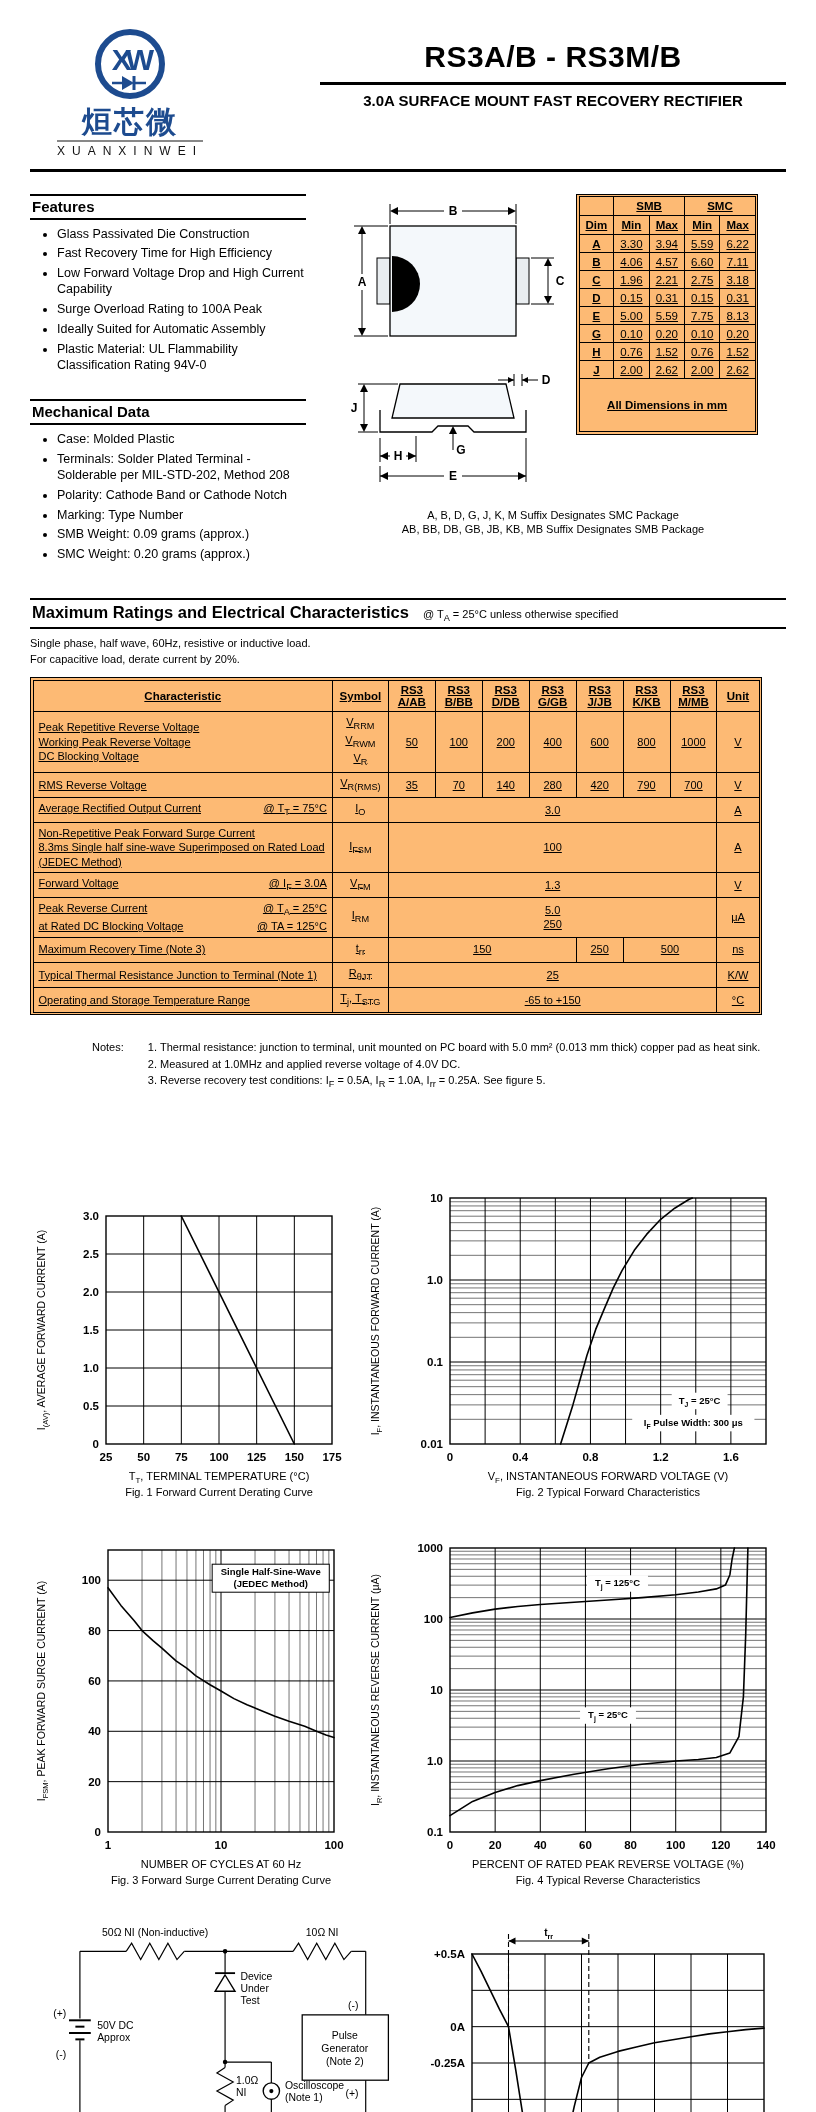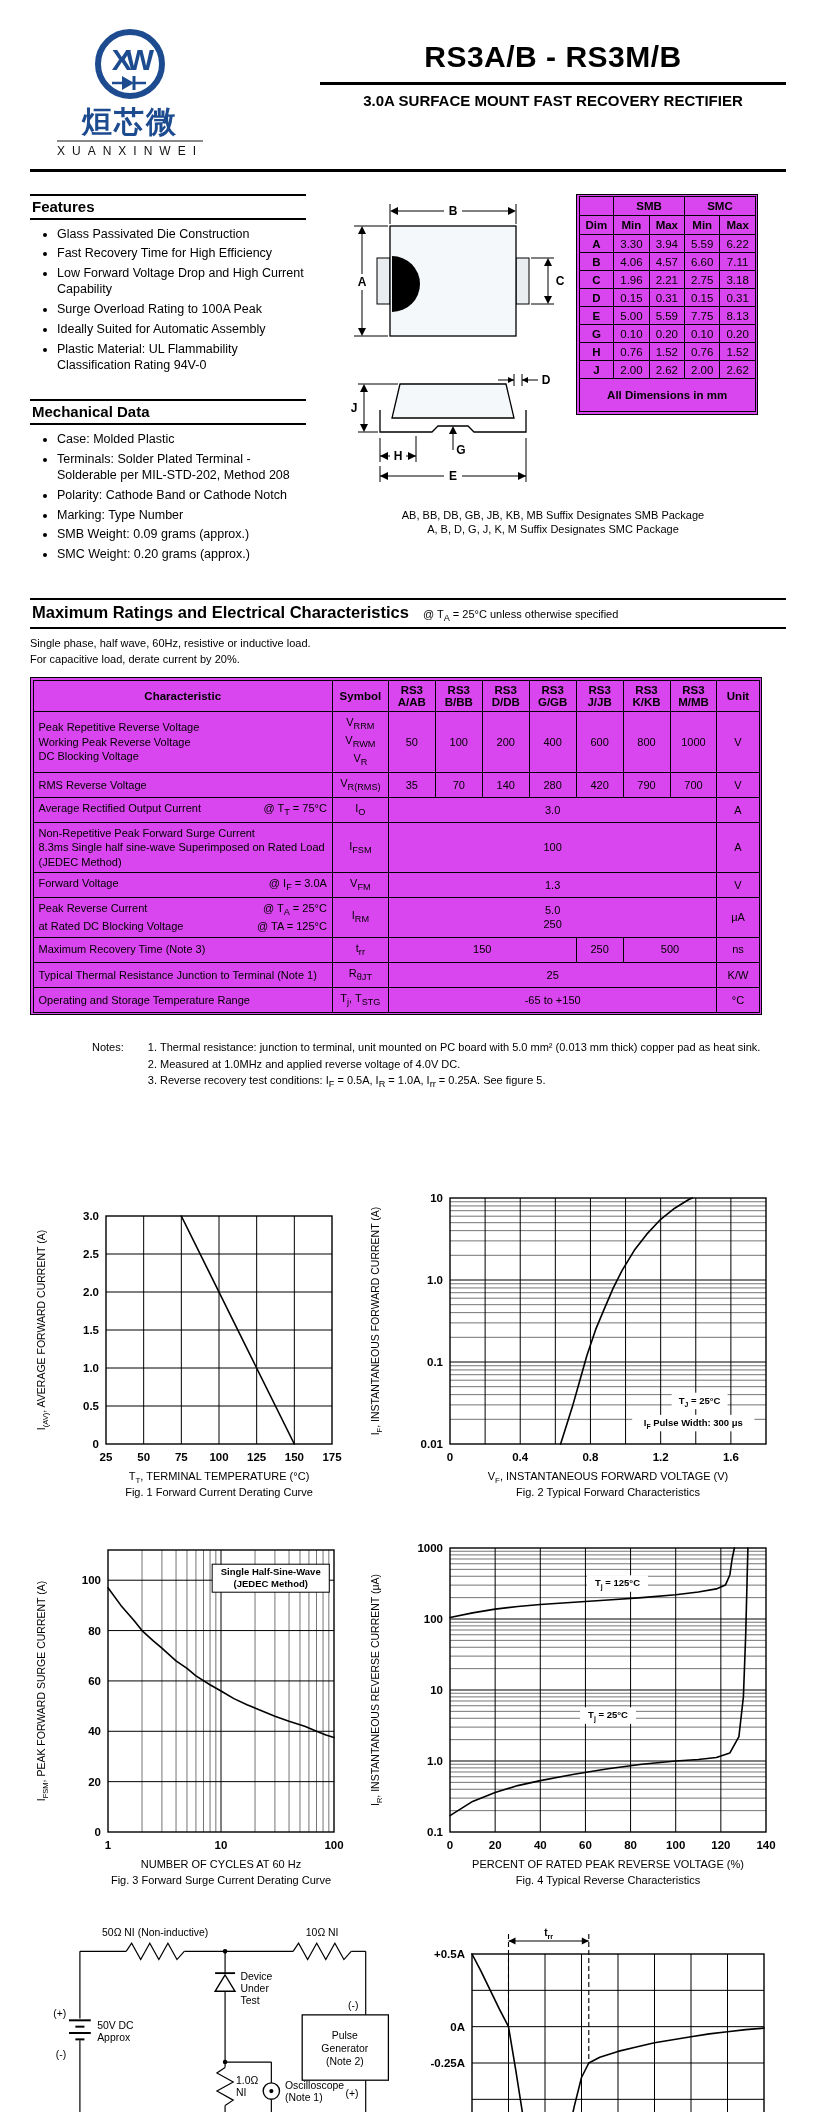--- a/index.html
+++ b/index.html
@@ -19,28 +19,28 @@
   .cols{display:flex;margin-top:22px;}
   .leftcol{width:276px;flex:none;}
   .rightcol{flex:1;padding-left:14px;}
   .sec-head{border-top:2px solid #000;border-bottom:2px solid #000;font-size:15px;font-weight:bold;
     margin:0 0 6px;padding:2px 2px 3px;}
   .leftcol ul{margin:4px 0 18px;padding-left:27px;font-size:12.5px;line-height:1.3;}
   .leftcol li{margin-bottom:3.5px;}
   .pkg-row{display:flex;}
   .drawings{width:252px;flex:none;}
   .dims-wrap{margin-left:4px;}
-  .tbl-outer{border:1.5px solid #000;padding:1.5px;display:inline-block;background:#d946ef;}
+  .tbl-outer{border:1.5px solid #000;padding:1.5px;display:inline-block;background:#fdba74;text-decoration:underline;}
   table{border-collapse:collapse;}
   table td,table th{border:1px solid #000;}
   .dims{font-size:11.5px;text-align:center;}
   .dims th{font-weight:bold;padding:3px 6px;}
   .dims td{padding:2.5px 6px;}
   .dims td.dimletter{font-weight:bold;}
-  .dims .foot{font-weight:bold;padding:10px 4px;}
+  .dims .foot{font-weight:bold;padding:20px 4px;}
   .suffix{font-size:11px;text-align:center;margin-top:12px;line-height:1.35;}
   
   .ratings{margin-top:18px;}
   .ratings-head{border-top:2px solid #000;border-bottom:2px solid #000;padding:3px 2px 4px;display:flex;align-items:baseline;}
   .ratings-head h3{margin:0;font-size:16.5px;font-weight:bold;}
   .ratings-head .cond{font-size:11px;margin-left:14px;}
   .loadnote{font-size:11px;margin:7px 0 0;line-height:1.35;}
   .rt{font-size:11px;width:727px;}
   .rt th{font-weight:bold;padding:3px 2px;font-size:11.5px;}
   .rt td{padding:3px 5px;text-align:center;vertical-align:middle;line-height:1.3;}
@@ -252,22 +252,22 @@
                 </tbody>
                 <tfoot>
                   <tr>
                     <td colspan="5" class="foot" style="text-align: center;">All Dimensions in mm</td>
                   </tr>
                 </tfoot>
               </table></div>
         </div>
       </div>
       <div class="suffix">
+        <div>A, B, D, G, J, K, M Suffix Designates SMC Package</div>
         <div>AB, BB, DB, GB, JB, KB, MB Suffix Designates SMB Package</div>
-        <div>A, B, D, G, J, K, M Suffix Designates SMC Package</div>
       </div>
     </div>
   </section>
 
   <section class="ratings">
     <div class="ratings-head">
       <h3>Maximum Ratings and Electrical Characteristics</h3>
       <span class="cond">@ T<sub>A</sub> = 25°C unless otherwise specified</span>
     </div>
     <p class="loadnote">Single phase, half wave, 60Hz, resistive or inductive load.</p>

